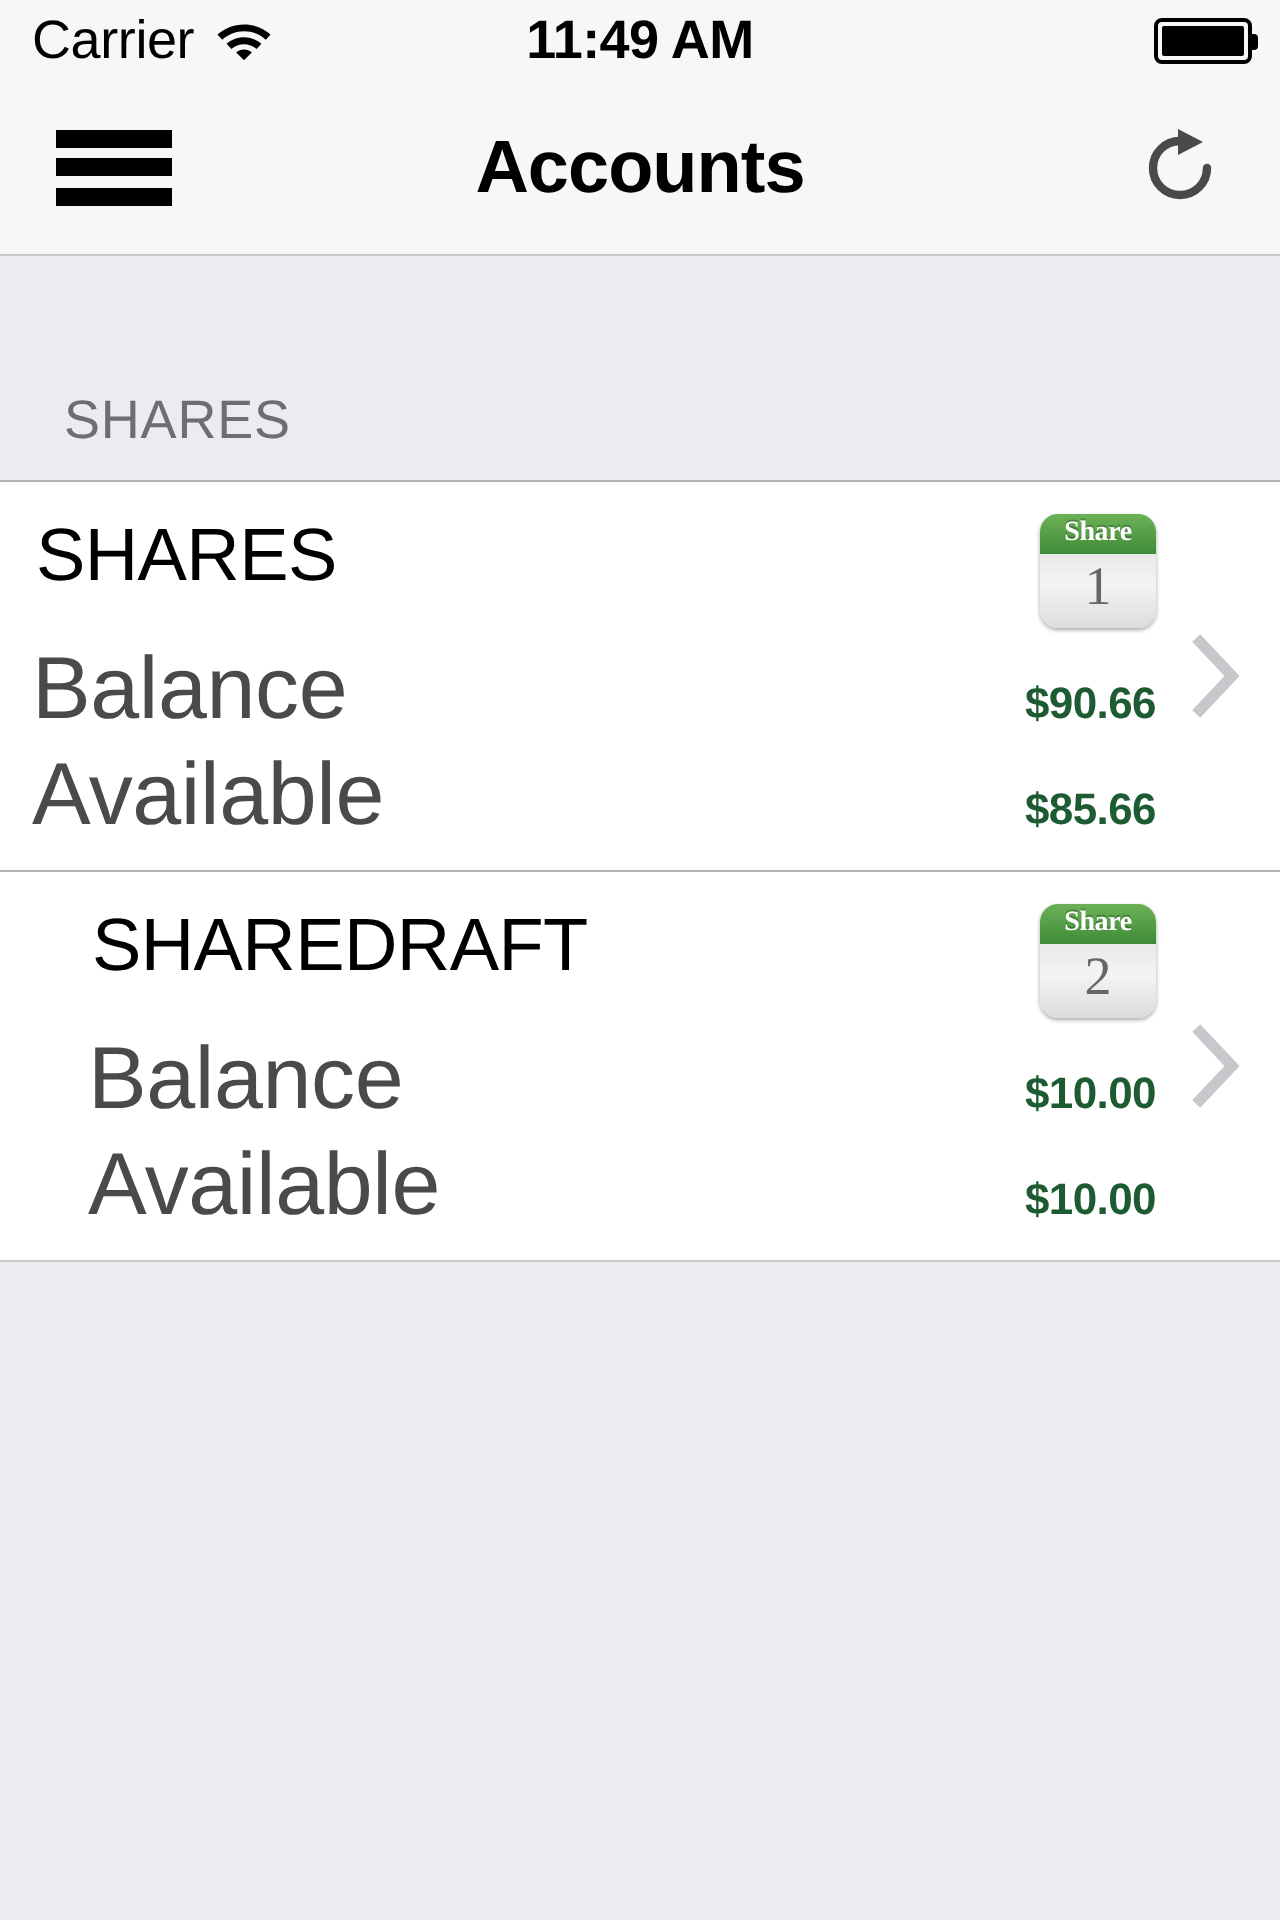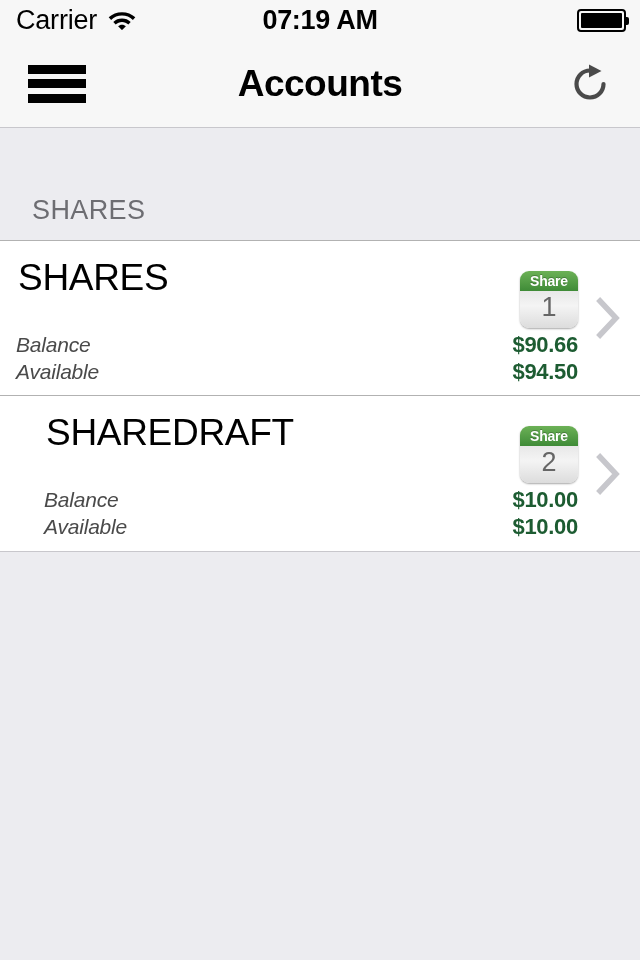--- a/index.html
+++ b/index.html
@@ -187,21 +187,22 @@
     padding-left: 2px;
   }
 
   
   .account-badge {
     width: 58px;
     flex: 0 0 auto;
     border-radius: 9px;
     overflow: hidden;
     box-shadow: 0 1px 2px rgba(0,0,0,0.35);
-    margin-top: 16px;
+    margin-top: 2px;
+    font-family: Liberation Serif, serif;
   }
   .badge-head {
     background: linear-gradient(to bottom, #6cb156 0%, #58a049 45%, #3f8b37 100%);
     color: #ffffff;
     font-size: 14px;
     font-weight: bold;
     text-align: center;
     padding: 3px 0 3px;
     line-height: 1;
     letter-spacing: -0.2px;
@@ -220,25 +221,24 @@
   
   .balance-lines {
     margin-top: 4px;
   }
   .balance-line {
     display: flex;
     align-items: baseline;
     justify-content: space-between;
   }
   .balance-label {
-    font-size: 21px;
+    font-size: 44px;
     color: #4a4a4a;
     line-height: 1.22;
     letter-spacing: -0.2px;
-    font-style: italic;
   }
   .balance-amount {
     font-size: 22px;
     font-weight: bold;
     color: #1d5c32;
     line-height: 1.22;
     letter-spacing: -0.3px;
   }
 
   
@@ -267,21 +267,21 @@
       <span class="carrier-label">Carrier</span>
       <span class="wifi-icon">
         <svg width="30" height="22" viewBox="0 0 30 22">
           <path d="M15 4.2c5.1 0 9.8 1.9 13.3 5.1l-2.4 2.6C22.9 9.1 19.1 7.6 15 7.6S7.1 9.1 4.1 11.9L1.7 9.3C5.2 6.1 9.9 4.2 15 4.2z" fill="#000"></path>
           <path d="M15 10.6c3.3 0 6.4 1.2 8.7 3.3l-2.4 2.6c-1.7-1.5-3.9-2.4-6.3-2.4s-4.6.9-6.3 2.4l-2.4-2.6c2.3-2.1 5.4-3.3 8.7-3.3z" fill="#000"></path>
           <path d="M15 16.7c1.5 0 2.9.6 3.9 1.5L15 22.1l-3.9-3.9c1-.9 2.4-1.5 3.9-1.5z" fill="#000"></path>
         </svg>
       </span>
     </div>
 
-    <div class="status-time">07:19 AM</div>
+    <div class="status-time">11:49 AM</div>
 
     <div class="status-right">
       <div class="battery">
         <div class="battery-fill"></div>
         <div class="battery-cap"></div>
       </div>
     </div>
   </div>
 
   <div class="nav-bar">
@@ -316,21 +316,21 @@
             <div class="badge-body">1</div>
           </div>
         </div>
         <div class="balance-lines">
           <div class="balance-line">
             <span class="balance-label">Balance</span>
             <span class="balance-amount">$90.66</span>
           </div>
           <div class="balance-line">
             <span class="balance-label">Available</span>
-            <span class="balance-amount">$94.50</span>
+            <span class="balance-amount">$85.66</span>
           </div>
         </div>
       </div>
       <div class="row-chevron">
         <svg width="26" height="42" viewBox="0 0 26 42">
           <polyline points="4,4 20,21 4,38" fill="none" stroke="#c7c7cc" stroke-width="5.5" stroke-linecap="square"></polyline>
         </svg>
       </div>
     </div>
 

